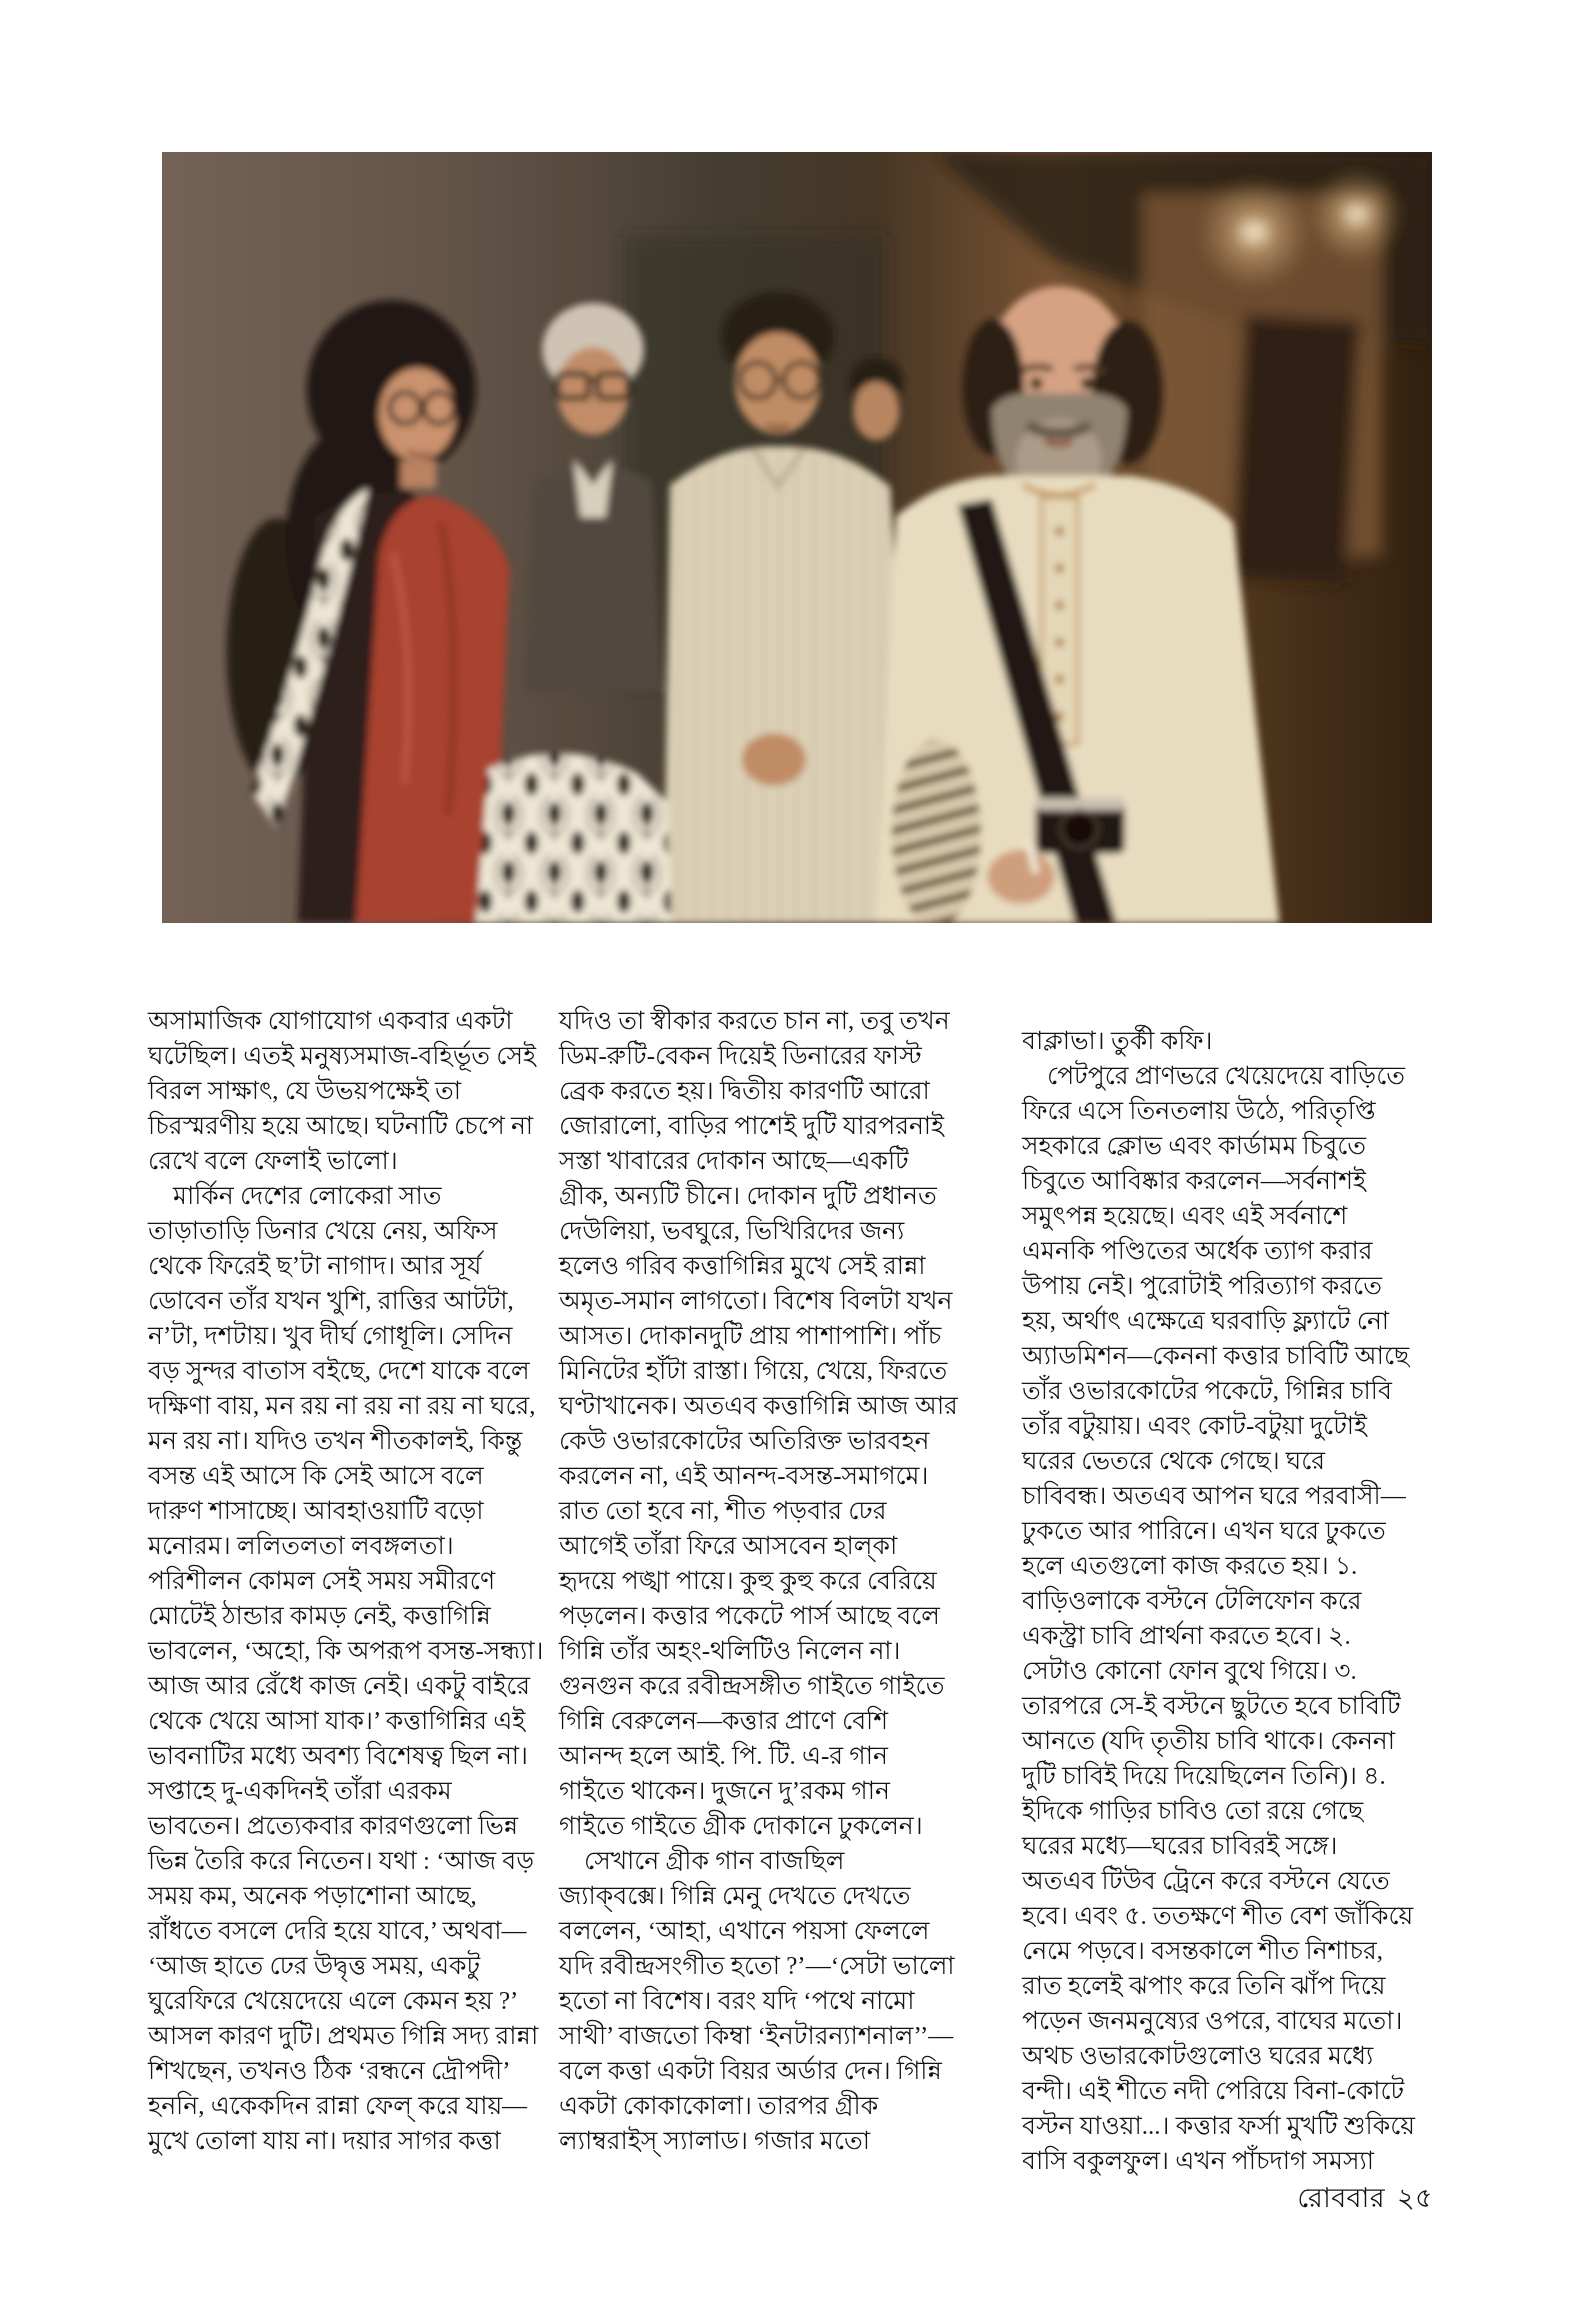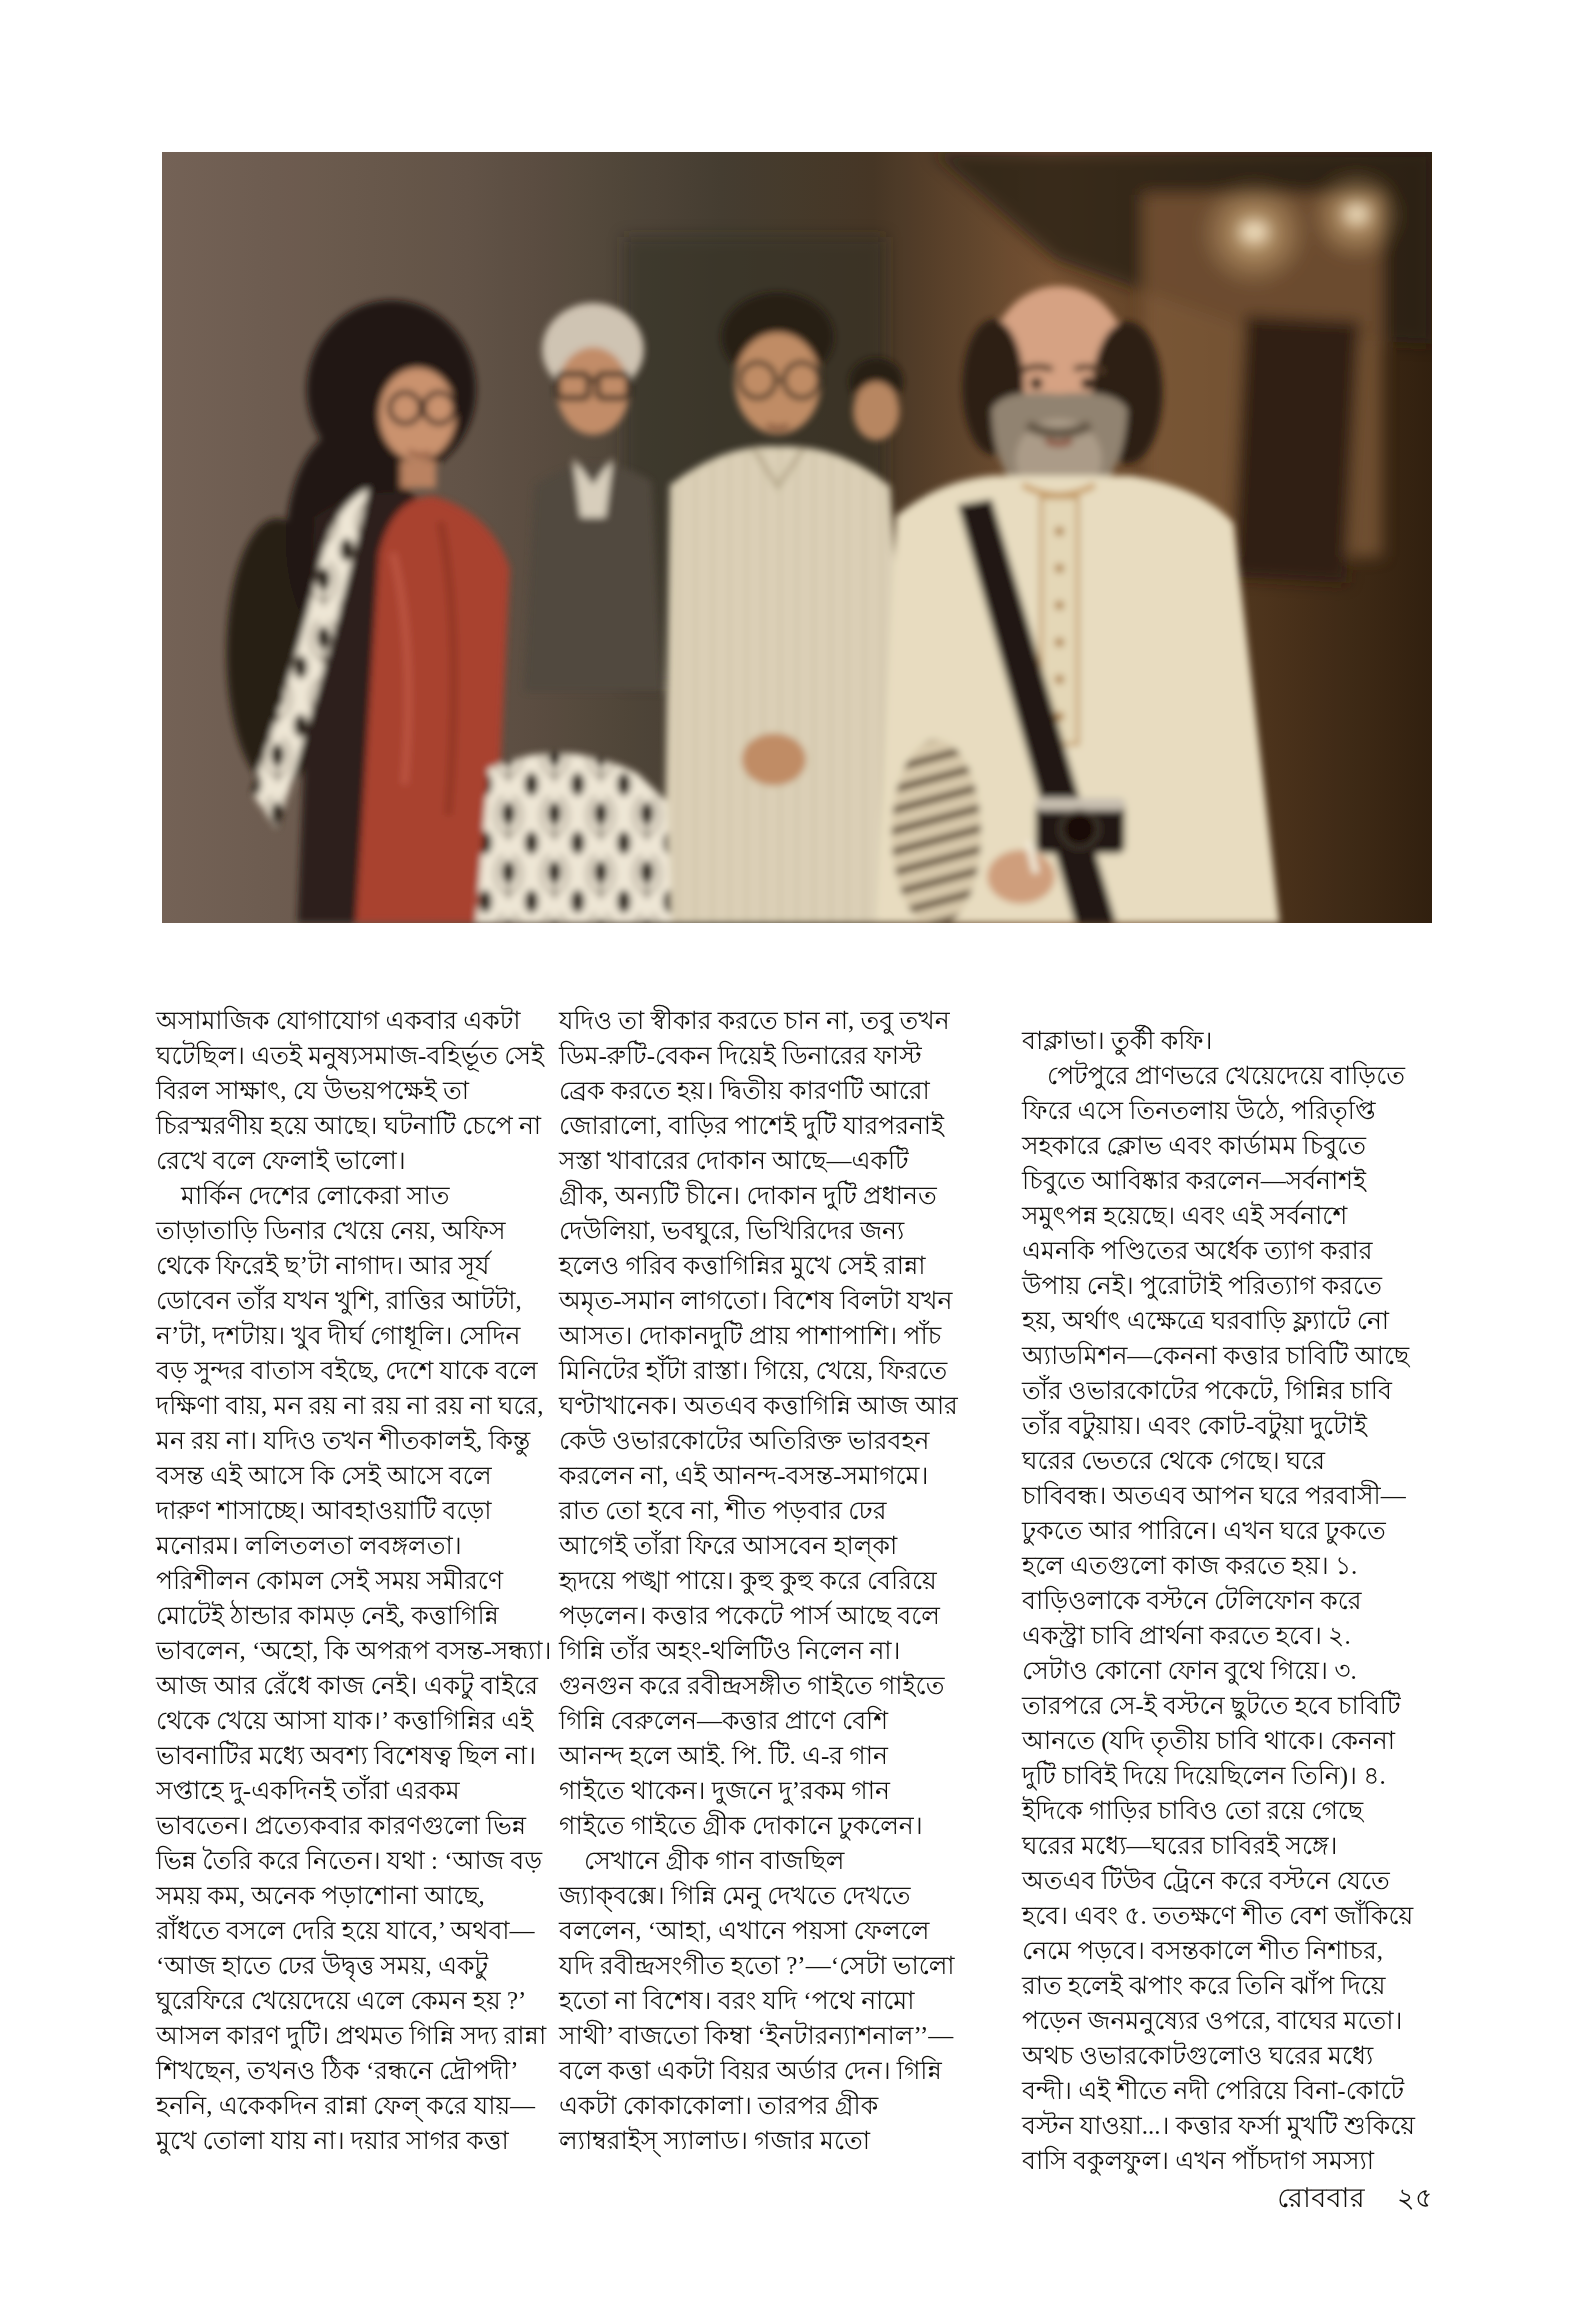--- a/index.html
+++ b/index.html
@@ -19,31 +19,31 @@
   .text-area{position:absolute;top:1003px;left:0;width:1591px;}
   .column{
     position:absolute;top:0;
     width:422px;
     color:#151310;
     font-size:25px;
     line-height:35px;
     text-align:left;
     white-space:pre;
   }
-  .col-0{left:156px;}
+  .col-0{left:148px;}
   .col-1{left:559px;font-family:Liberation Serif, serif;}
   .col-2{left:1022px;margin-top:20px;}
   .line{height:35px;overflow:visible;}
   .footer{
     position:absolute;top:2177px;left:1078px;width:355px;
     text-align:right;
     font-size:27px;color:#16130f;
     letter-spacing:0.4px;
   }
-  .footer .pgno{margin-left:32px;}
+  .footer .pgno{margin-left:12px;}
 </style>
 </head>
 <body>
 
 <div class="page">
 
   <div class="photo-wrap">
     <svg viewBox="0 0 1650 1000" preserveAspectRatio="none">
       <defs>
         <linearGradient id="bgg" x1="0" y1="0" x2="1" y2="0">

